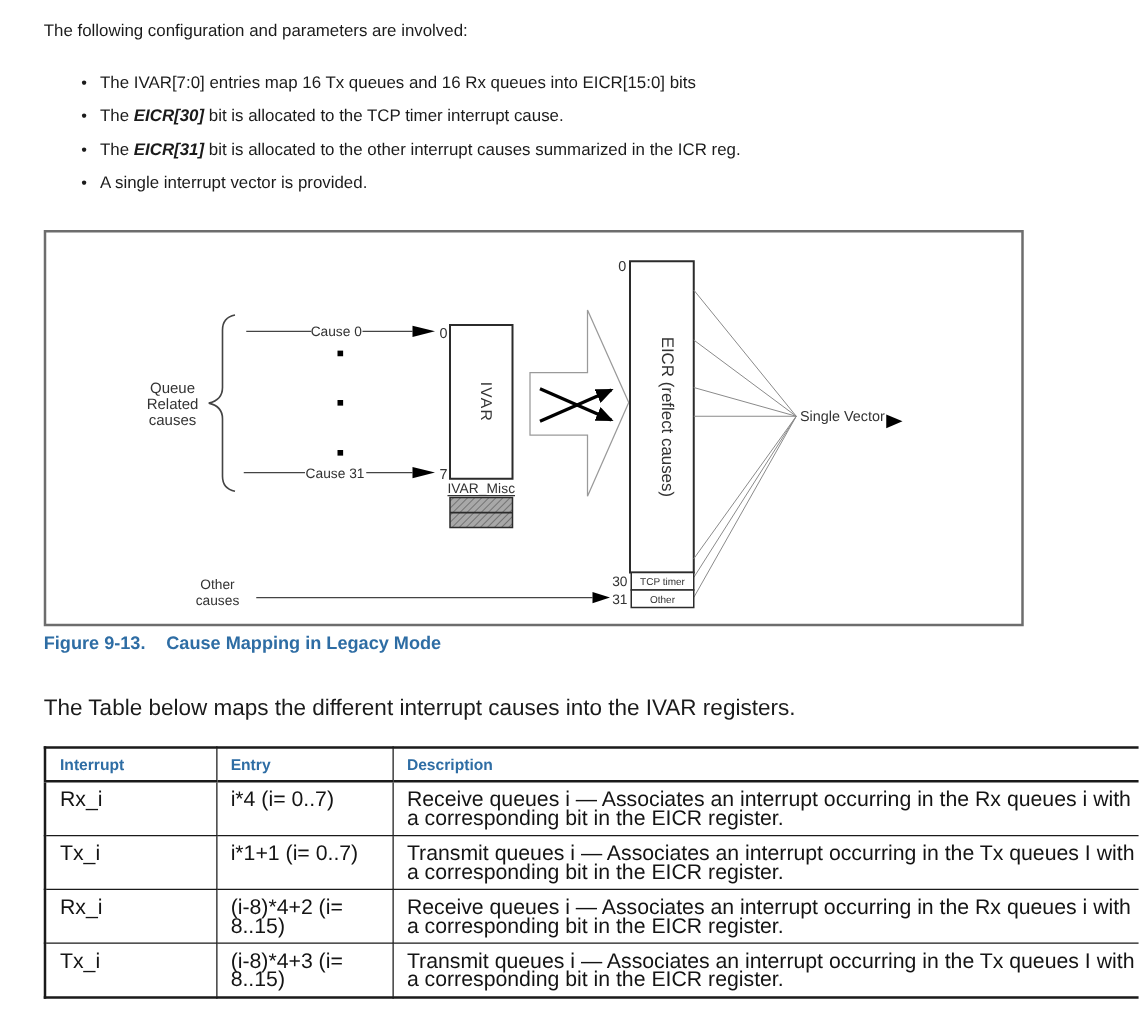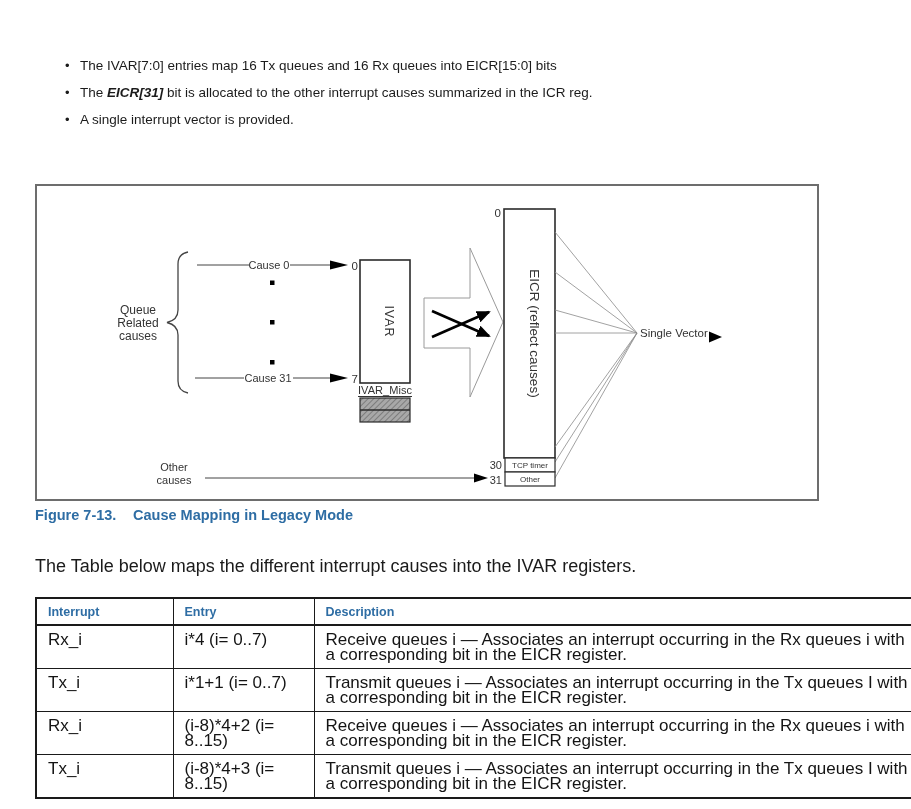--- a/index.html
+++ b/index.html
@@ -36,23 +36,25 @@
     padding:6px 6px 6px 11px;border:1px solid #1a1a1a;color:#141414;
   }
   td.entry-cell{white-space:pre-line;margin-top:16px;}
   td.desc-cell{padding-right:30px;}
 </style>
 </head>
 <body>
 
 <div class="page">
 
+  <p class="intro">The following configuration and parameters are involved:</p>
 
   <ul class="bullets">
     <li><span>The IVAR[7:0] entries map 16 Tx queues and 16 Rx queues into EICR[15:0] bits</span><span class="bi"></span><span></span></li>
+    <li><span>The </span><span class="bi">EICR[30]</span><span> bit is allocated to the TCP timer interrupt cause.</span></li>
     <li><span>The </span><span class="bi">EICR[31]</span><span> bit is allocated to the other interrupt causes summarized in the ICR reg.</span></li>
     <li><span>A single interrupt vector is provided.</span><span class="bi"></span><span></span></li>
   </ul>
 
   <div class="figure-frame">
     <svg viewBox="0 0 780 313">
       <defs>
         <pattern id="hatch" width="4" height="4" patternUnits="userSpaceOnUse" patternTransform="rotate(45)">
           <rect width="4" height="4" fill="#a8a8a8"></rect>
           <line x1="0" y1="0" x2="0" y2="4" stroke="#6f6f6f" stroke-width="1.5"></line>
@@ -119,21 +121,21 @@
       <text x="137" y="298" font-size="11" text-anchor="middle">causes</text>
       <line x1="168" y1="292" x2="437" y2="292" stroke="#444" stroke-width="1"></line>
       <polygon points="437,287.5 451,292 437,296.5" fill="#000"></polygon>
 
       <text x="603" y="151" font-size="11.5">Single Vector</text>
       <polygon points="672,145.5 685,151 672,156.5" fill="#000"></polygon>
     </svg>
   </div>
 
   <div class="caption fig-caption">
-    <span class="cap-label">Figure 7-13.</span><span>Cause Mapping in Legacy Mode</span>
+    <span class="cap-label">Figure 9-13.</span><span>Cause Mapping in Legacy Mode</span>
   </div>
 
   <p class="between">The Table below maps the different interrupt causes into the IVAR registers.</p>
 
 
   <table class="itable">
     <colgroup>
       <col style="width:137px">
         <col style="width:141px">
         <col>

